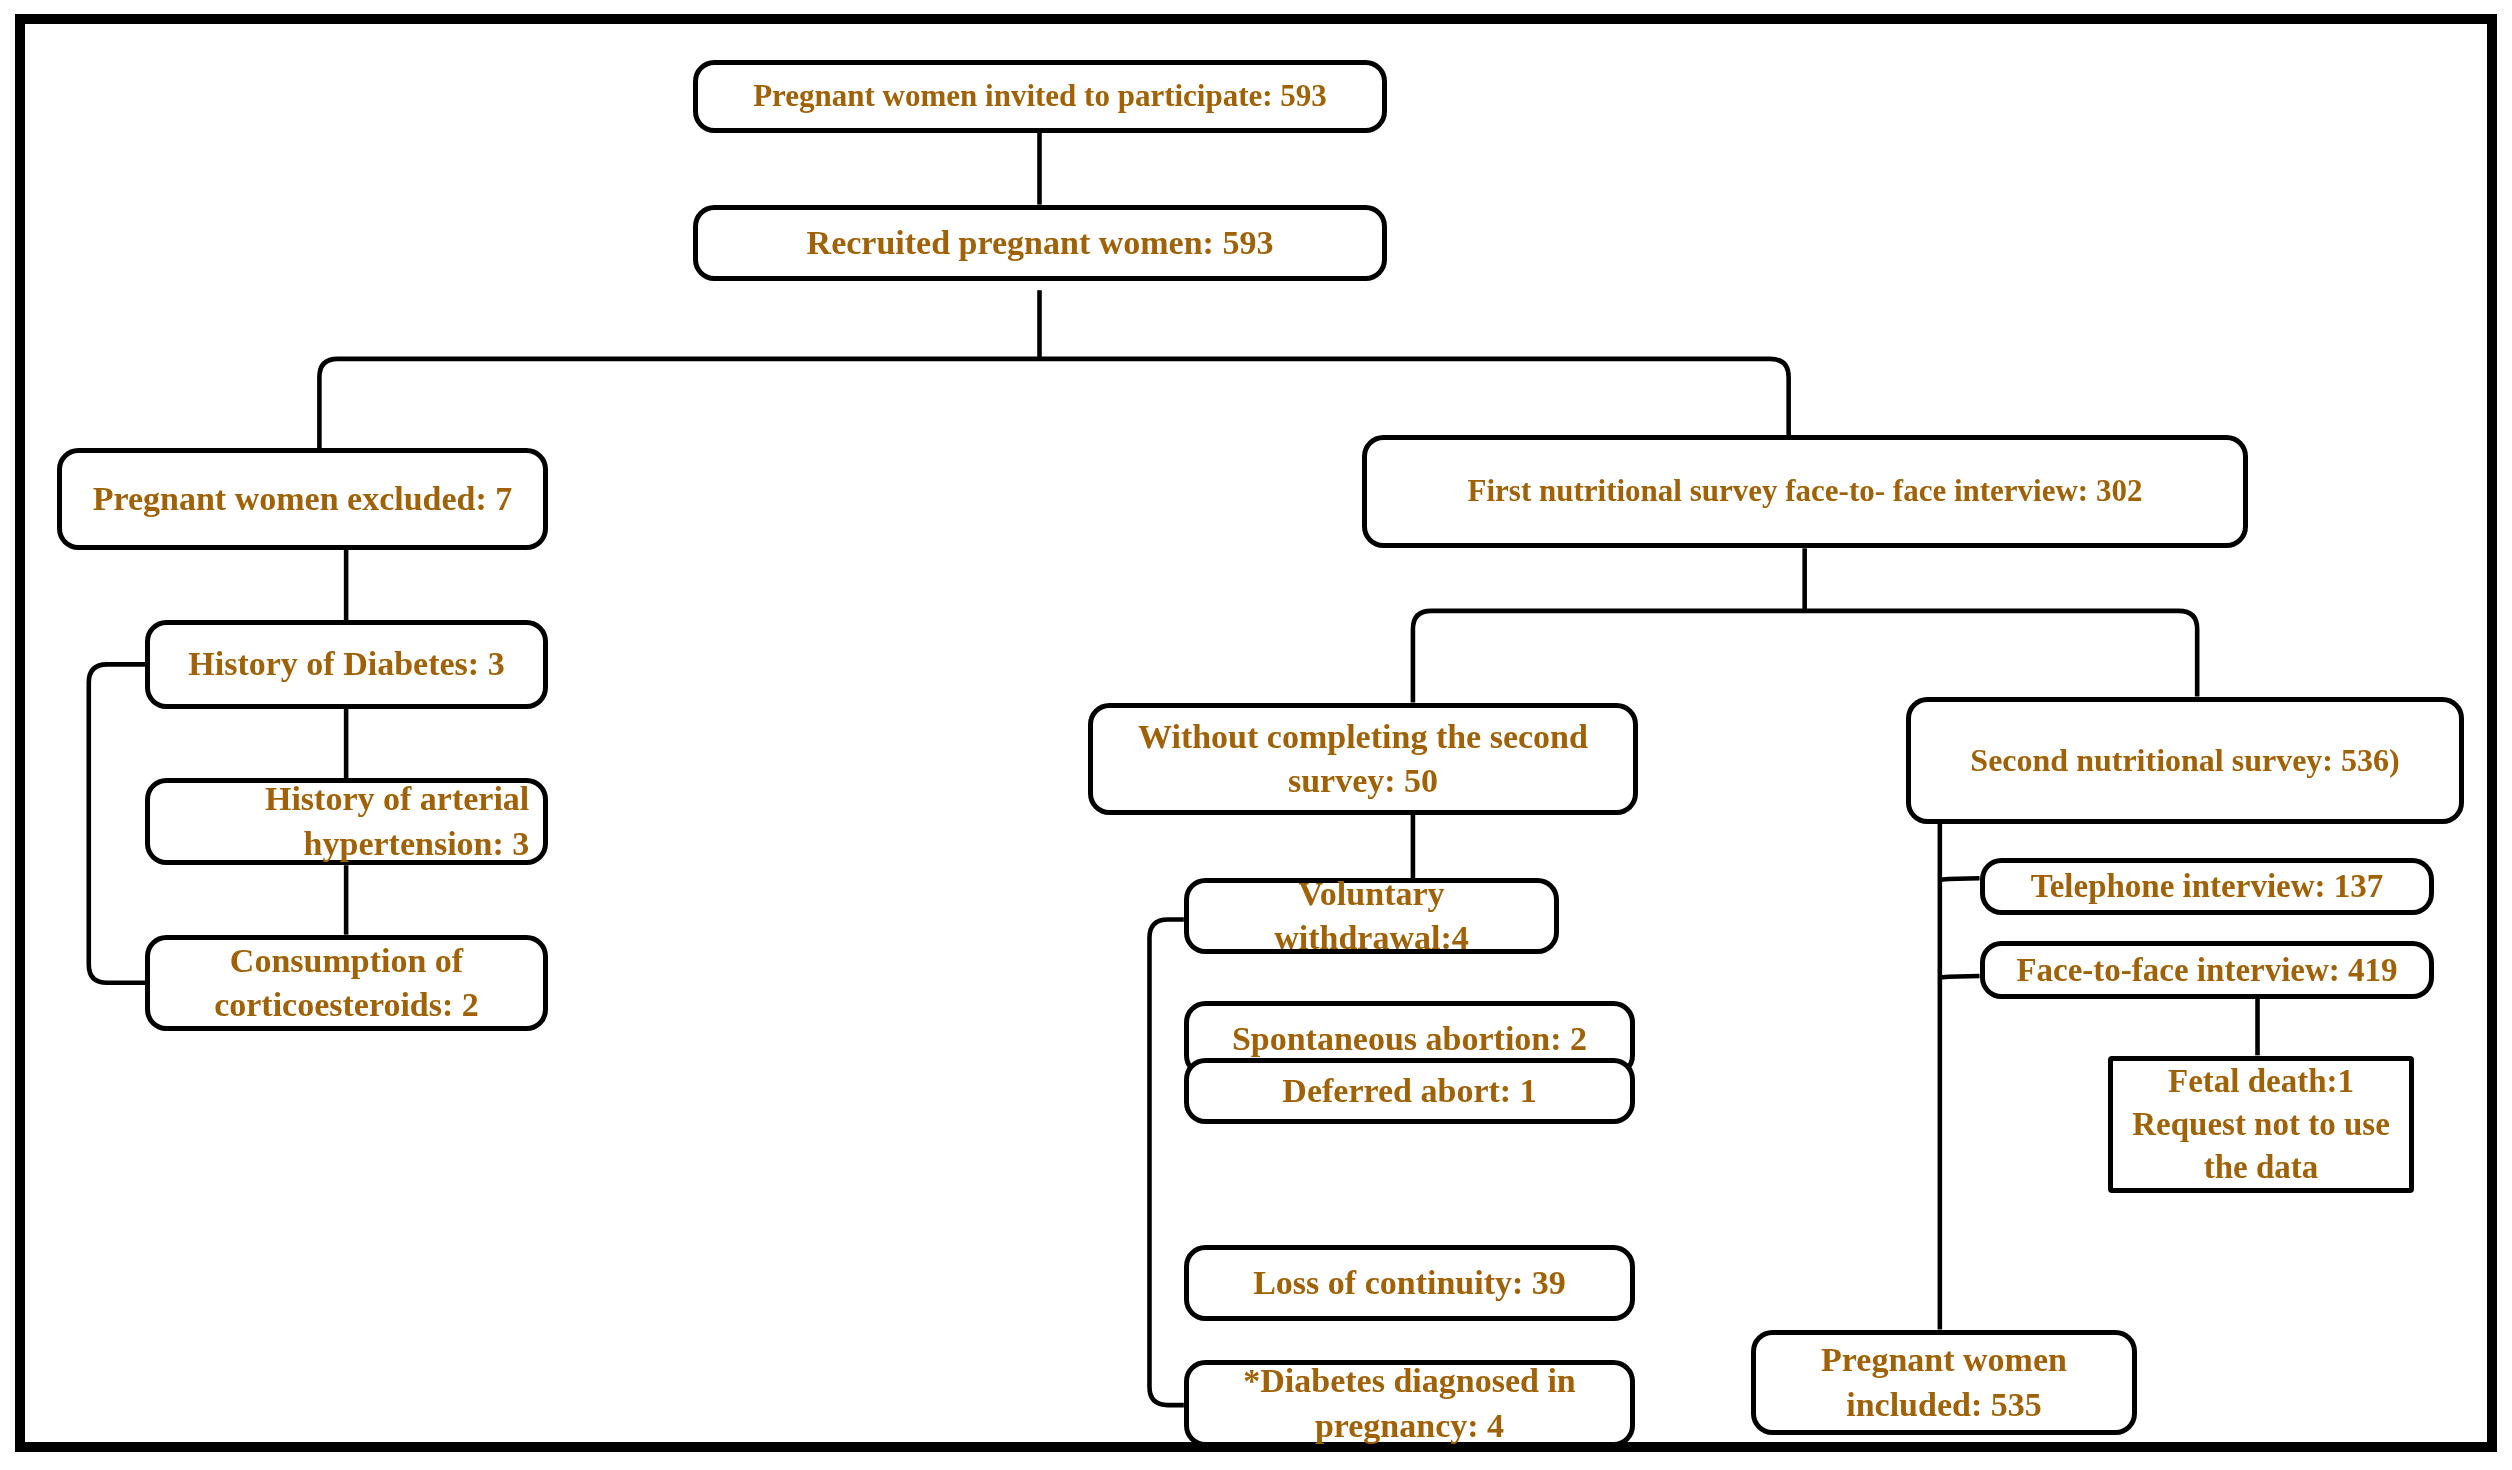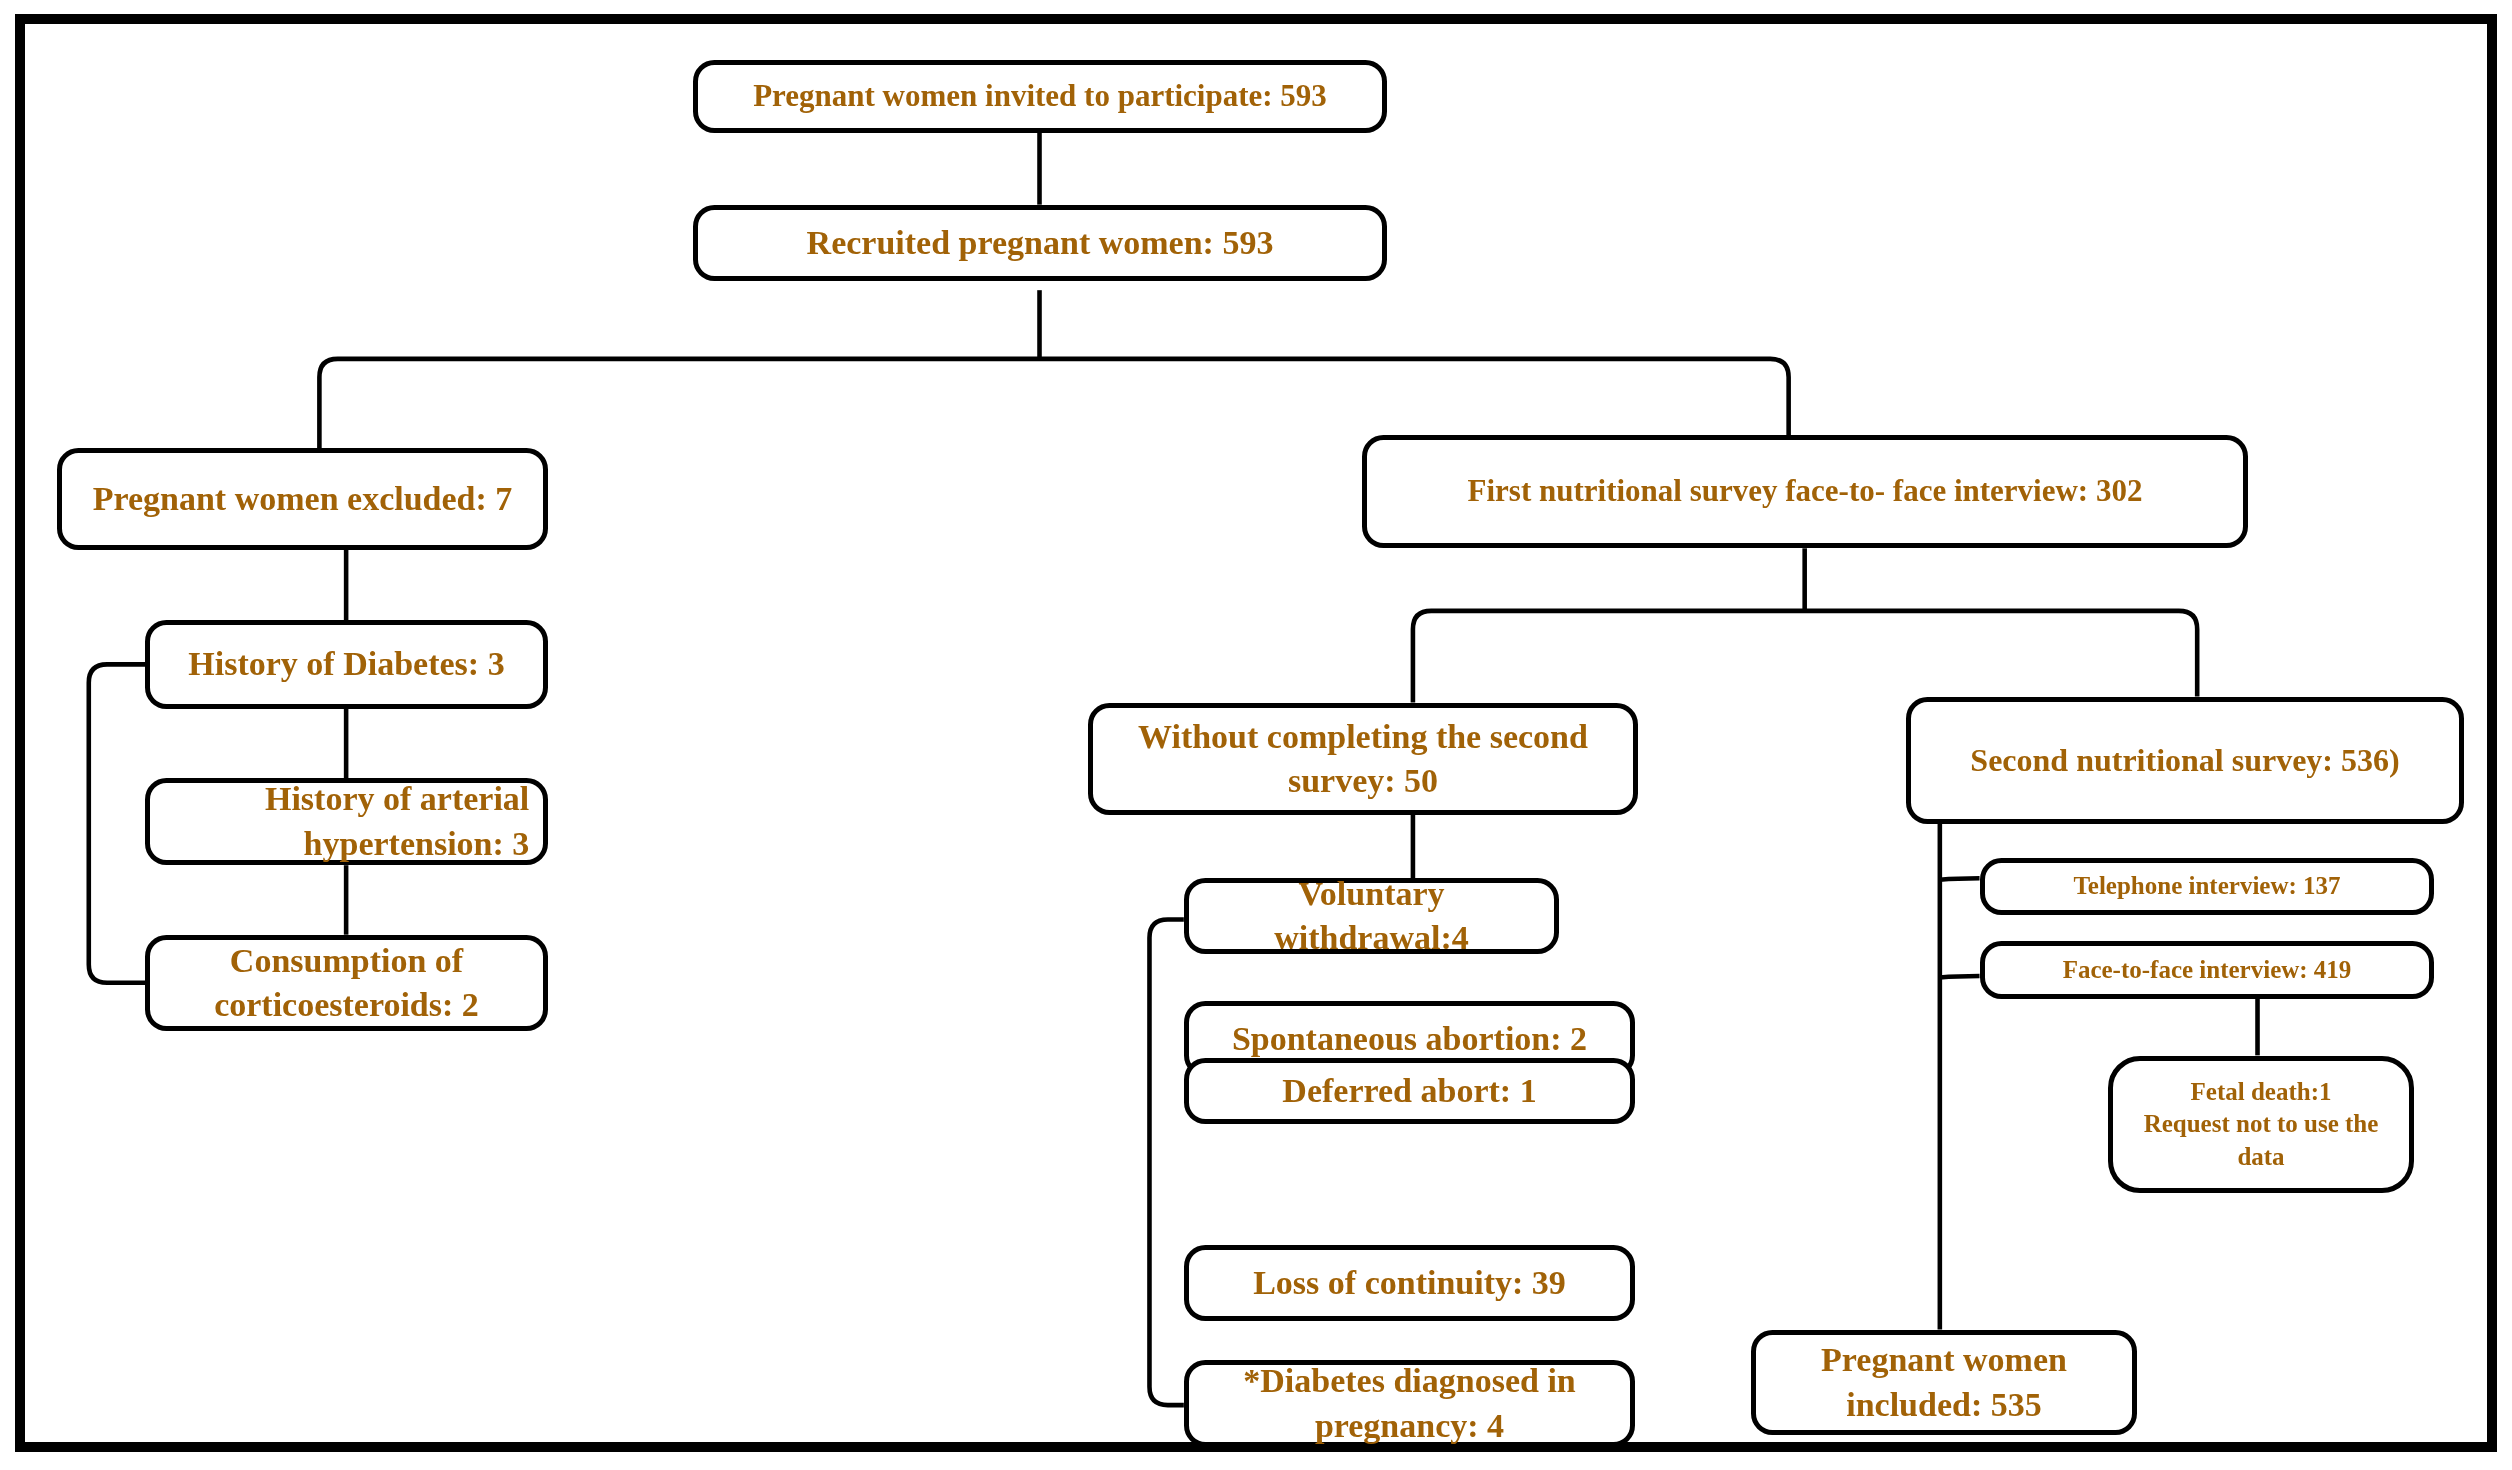--- a/index.html
+++ b/index.html
@@ -42,40 +42,40 @@
     font-weight: 700;
     color: #a16207;
     font-size: 34px;
     line-height: 1.3;
     box-sizing: border-box;
     padding: 3.1px 13.7px;
   }
   .node .lbl { display: block; }
   .nowrap { white-space: nowrap; font-size: 31px; }
   .fs42 { font-size: 32px; }
-  .fs40 { font-size: 25px; }
+  .fs40 { font-size: 33px; }
 
   
   #box-invited        { left: 693px;  top: 60px;   width: 694px;  height: 73px; }
   #box-recruited      { left: 693px;  top: 205px;  width: 694px;  height: 76px; }
   #box-excluded       { left: 57px;   top: 448px;  width: 491px;  height: 102px; }
   #box-first-survey   { left: 1362px; top: 435px;  width: 886px; height: 113px; }
   #box-hist-diabetes  { left: 145px;  top: 620px;  width: 403px;  height: 89px; }
   #box-hist-hyperten  { left: 145px;  top: 778px; width: 403px;  height: 87px; text-align: right; }
   #box-corticoster    { left: 145px;  top: 935px; width: 403px;  height: 96px; }
   #box-without-second { left: 1088px; top: 703px;  width: 550px;  height: 112px; }
   #box-second-survey  { left: 1906px; top: 697px;  width: 558px;  height: 127px; text-align: right; }
   #box-voluntary      { left: 1184px; top: 878px; width: 375px;  height: 76px; }
   #box-spontaneous    { left: 1184px; top: 1001px; width: 451px;  height: 76px; }
   #box-deferred       { left: 1184px; top: 1058px; width: 451px;  height: 66px; }
   #box-loss           { left: 1184px; top: 1245px; width: 451px;  height: 76px; }
   #box-diabetes-preg  { left: 1184px; top: 1360px; width: 451px;  height: 87px; }
   #box-telephone      { left: 1980px; top: 858px; width: 454px;  height: 57px;  padding: 0 9.2px; }
   #box-face-to-face   { left: 1980px; top: 941px; width: 454px;  height: 58px;  padding: 0 9.2px; }
-  #box-fetal-death    { left: 2108px; top: 1056px; width: 306px;  height: 137px; border-radius: 32px; padding: 3.1px 7.6px; }
+  #box-fetal-death    { left: 2108px; top: 1056px; width: 306px;  height: 137px; border-radius: 4px; padding: 3.1px 7.6px; }
   #box-included       { left: 1751px; top: 1330px; width: 386px;  height: 105px; }
 </style>
 </head>
 <body>
 
 <div id="stage">
 
   <div id="frame"></div>
 
   <svg id="wires" viewBox="0 0 3289 1925" xmlns="http://www.w3.org/2000/svg">

